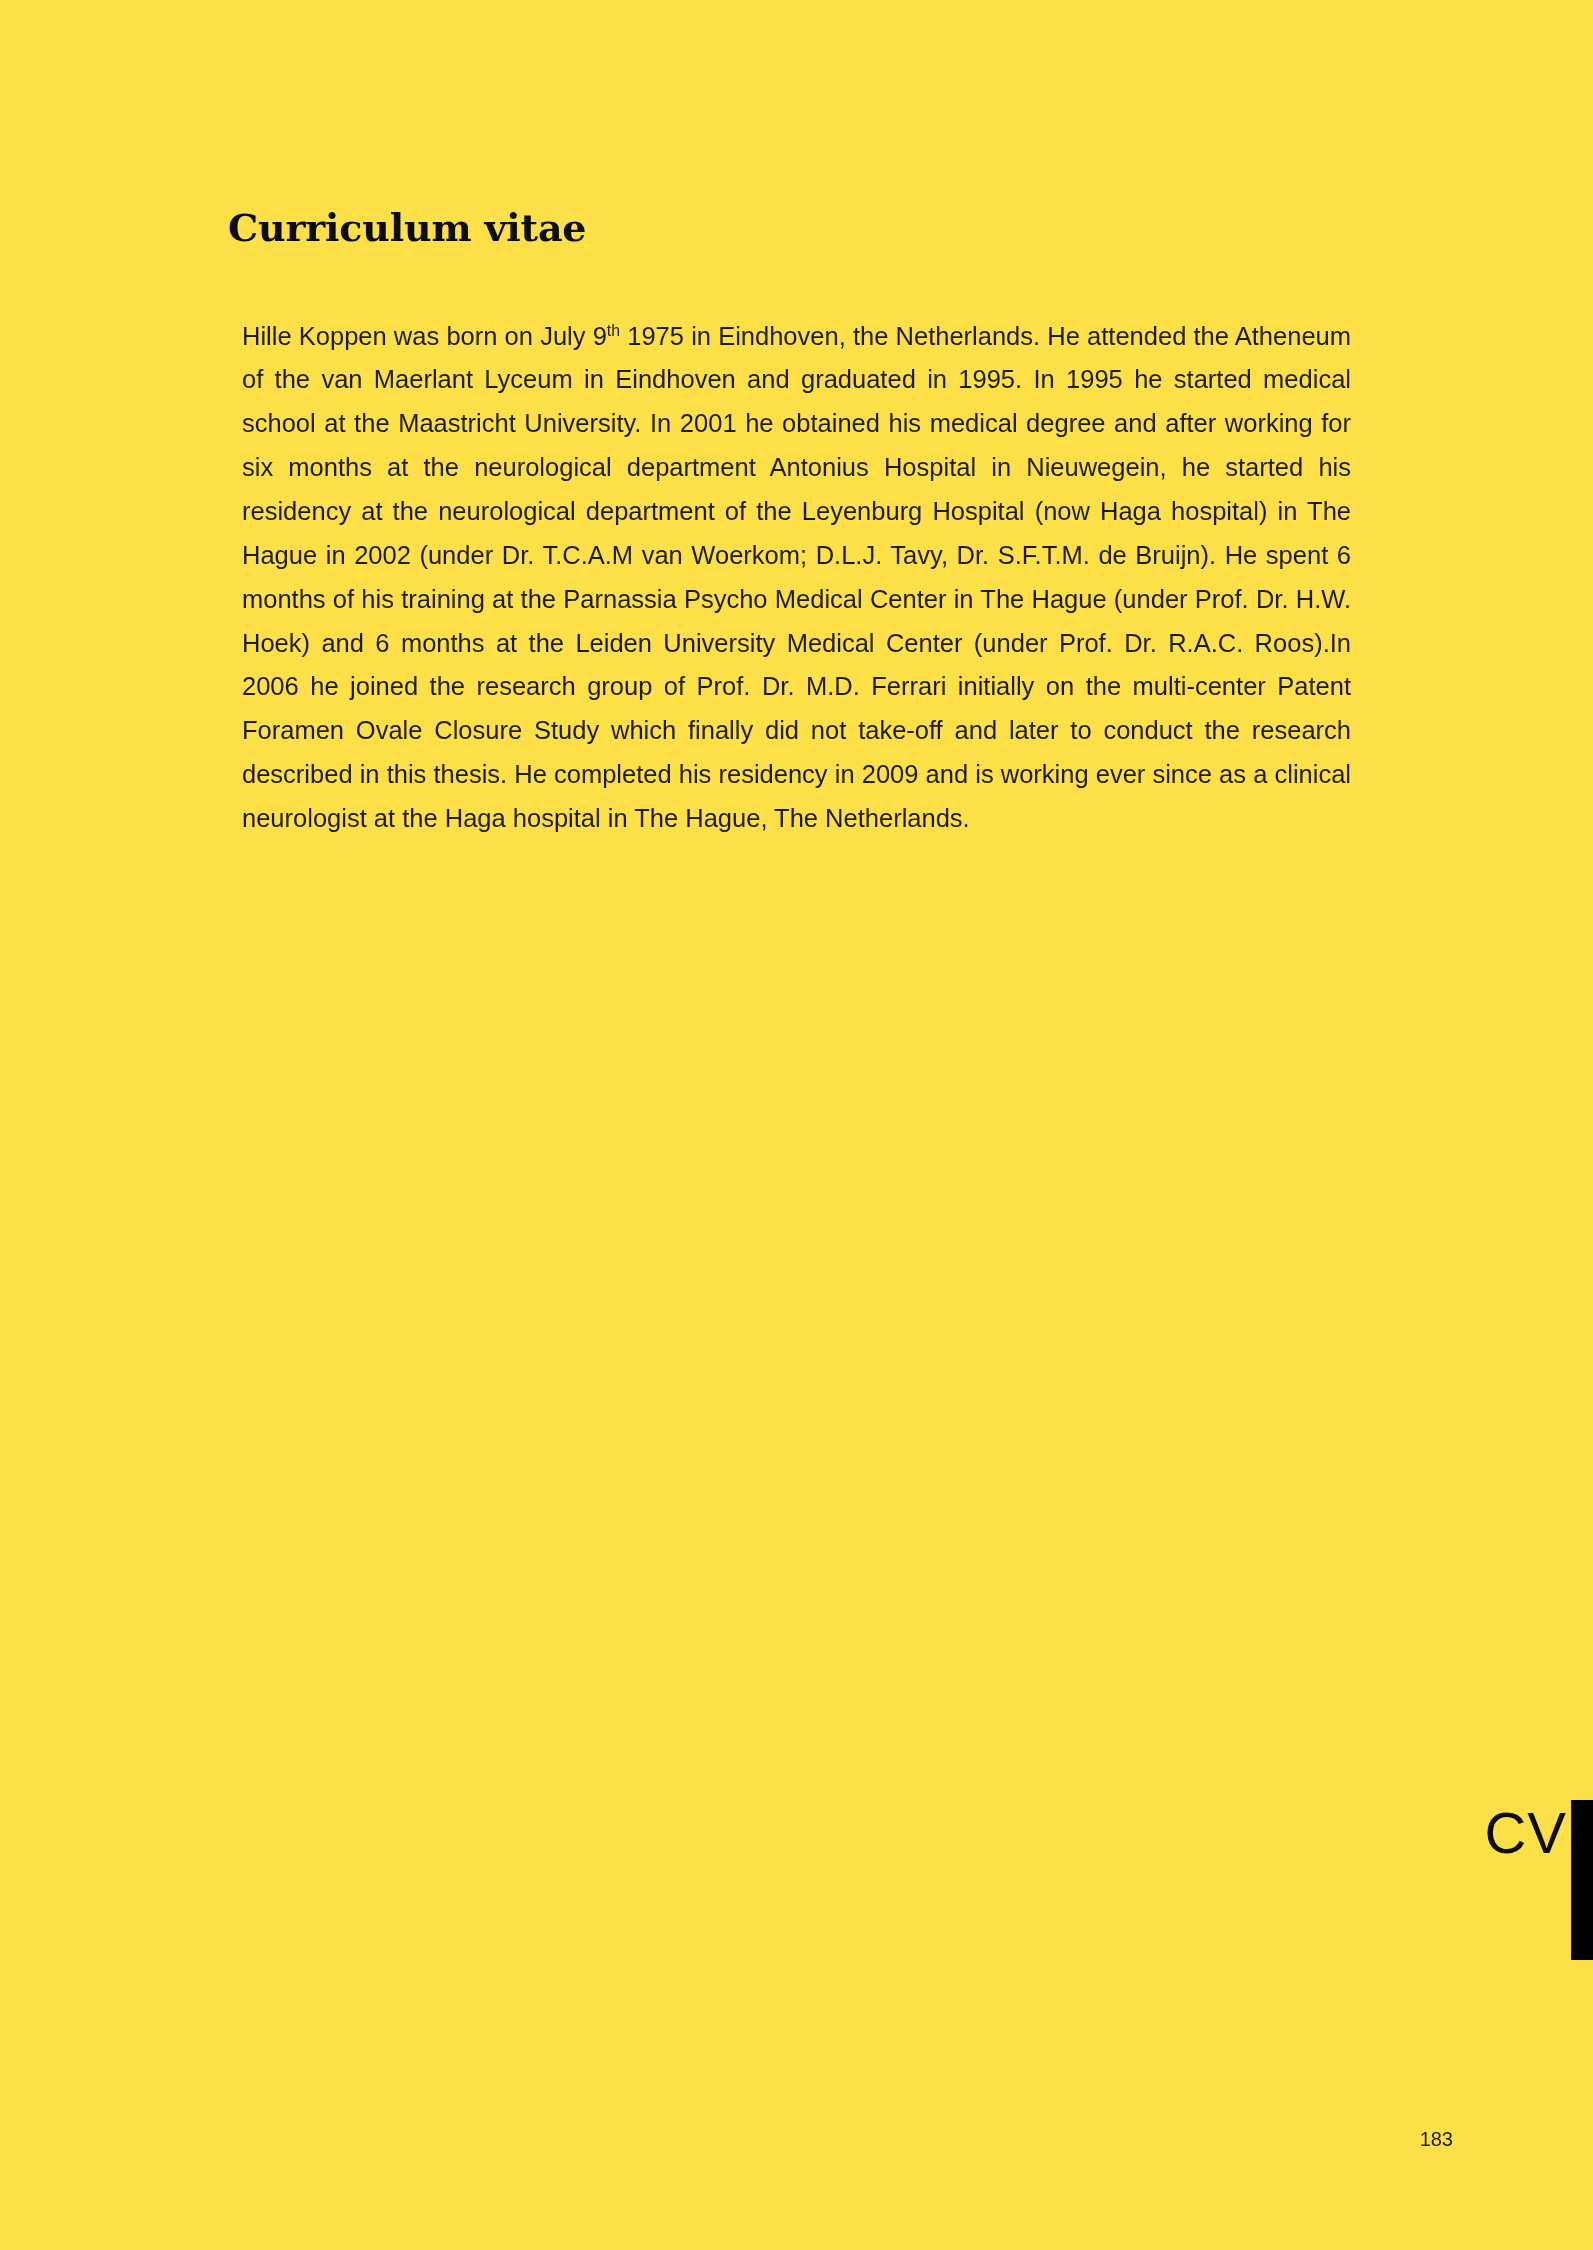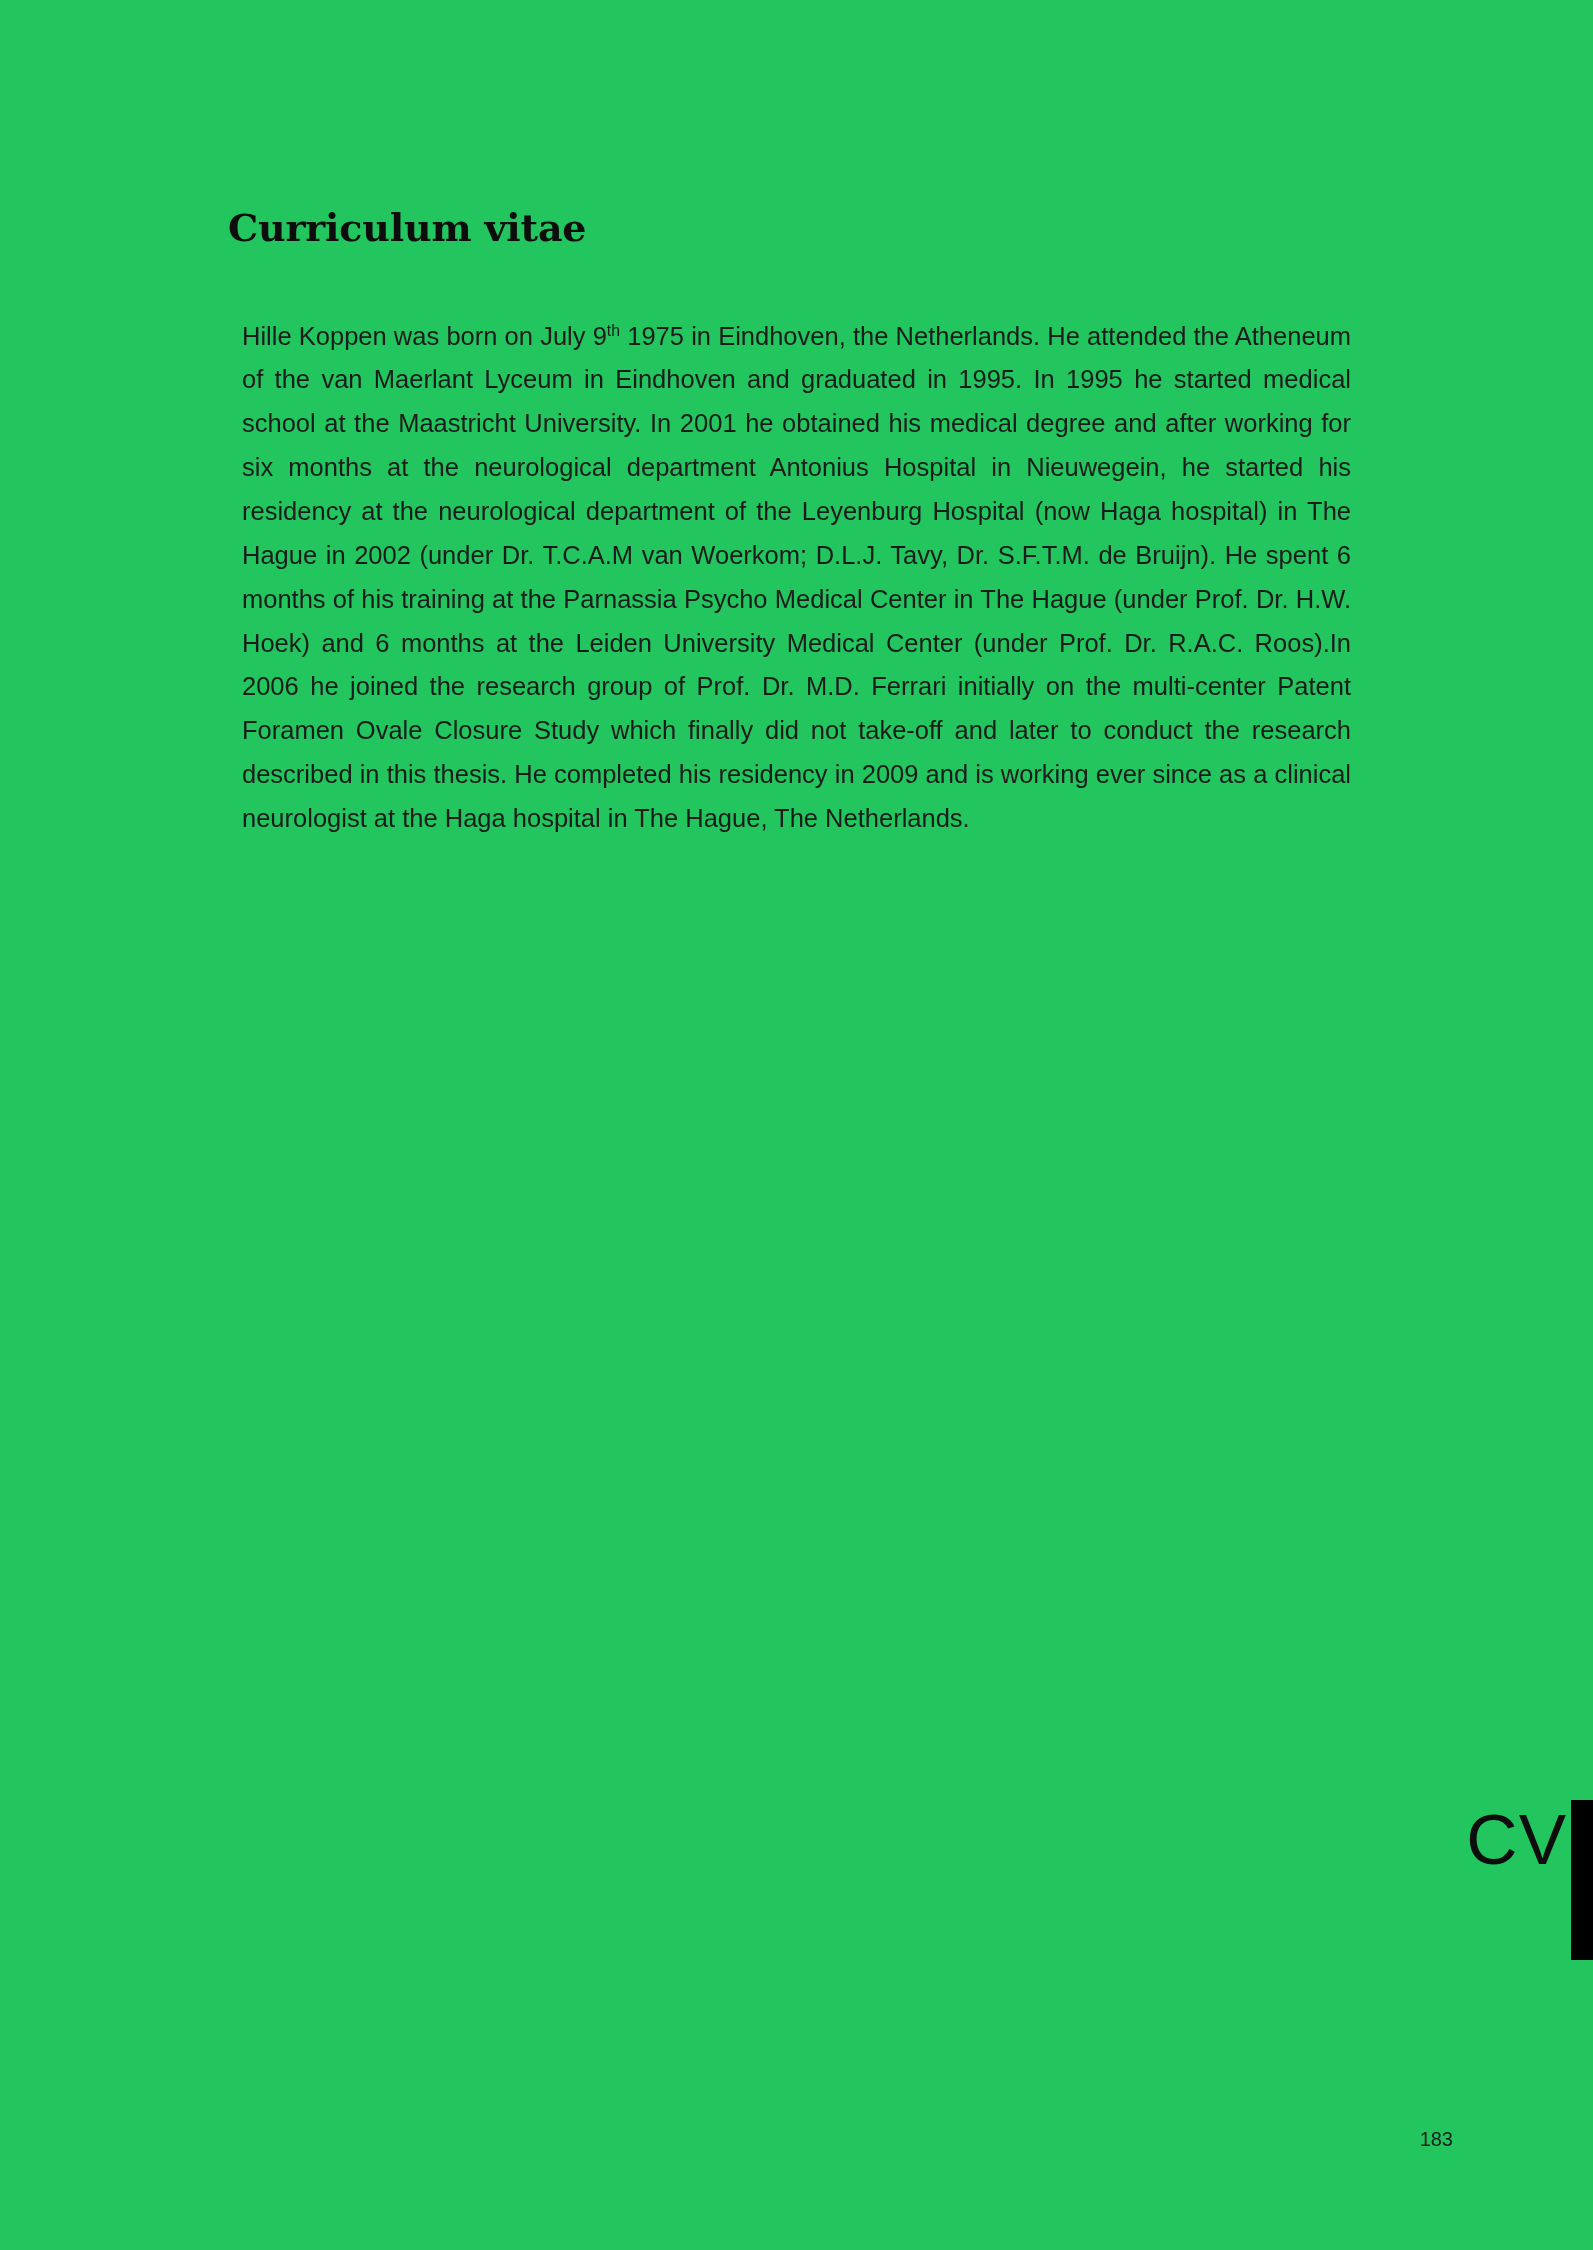--- a/index.html
+++ b/index.html
@@ -12,21 +12,21 @@
     height: 2250px;
     position: relative;
     font-family: "Liberation Sans", sans-serif;
     color: #1a1a1a;
     overflow: hidden;
   }
 
   .page {
     position: absolute;
     inset: 0;
-    background: #22c55e;
+    background: #fde047;
   }
 
   .content {
     position: absolute;
     left: 228px;
     top: 205px;
     width: 1137px;
   }
 
   .page-title {
@@ -70,21 +70,21 @@
     top: 0;
     width: 22px;
     height: 160px;
     background: #000000;
   }
   .cv-marker .cv-text {
     position: absolute;
     right: 26px;
     top: 4px;
     font-family: "Liberation Sans", sans-serif;
-    font-size: 71px;
+    font-size: 58px;
     line-height: 1;
     letter-spacing: 1px;
     color: #0d0d0d;
   }
 
   .folio {
     position: absolute;
     right: 140px;
     top: 2128px;
     font-family: "Liberation Sans", sans-serif;

